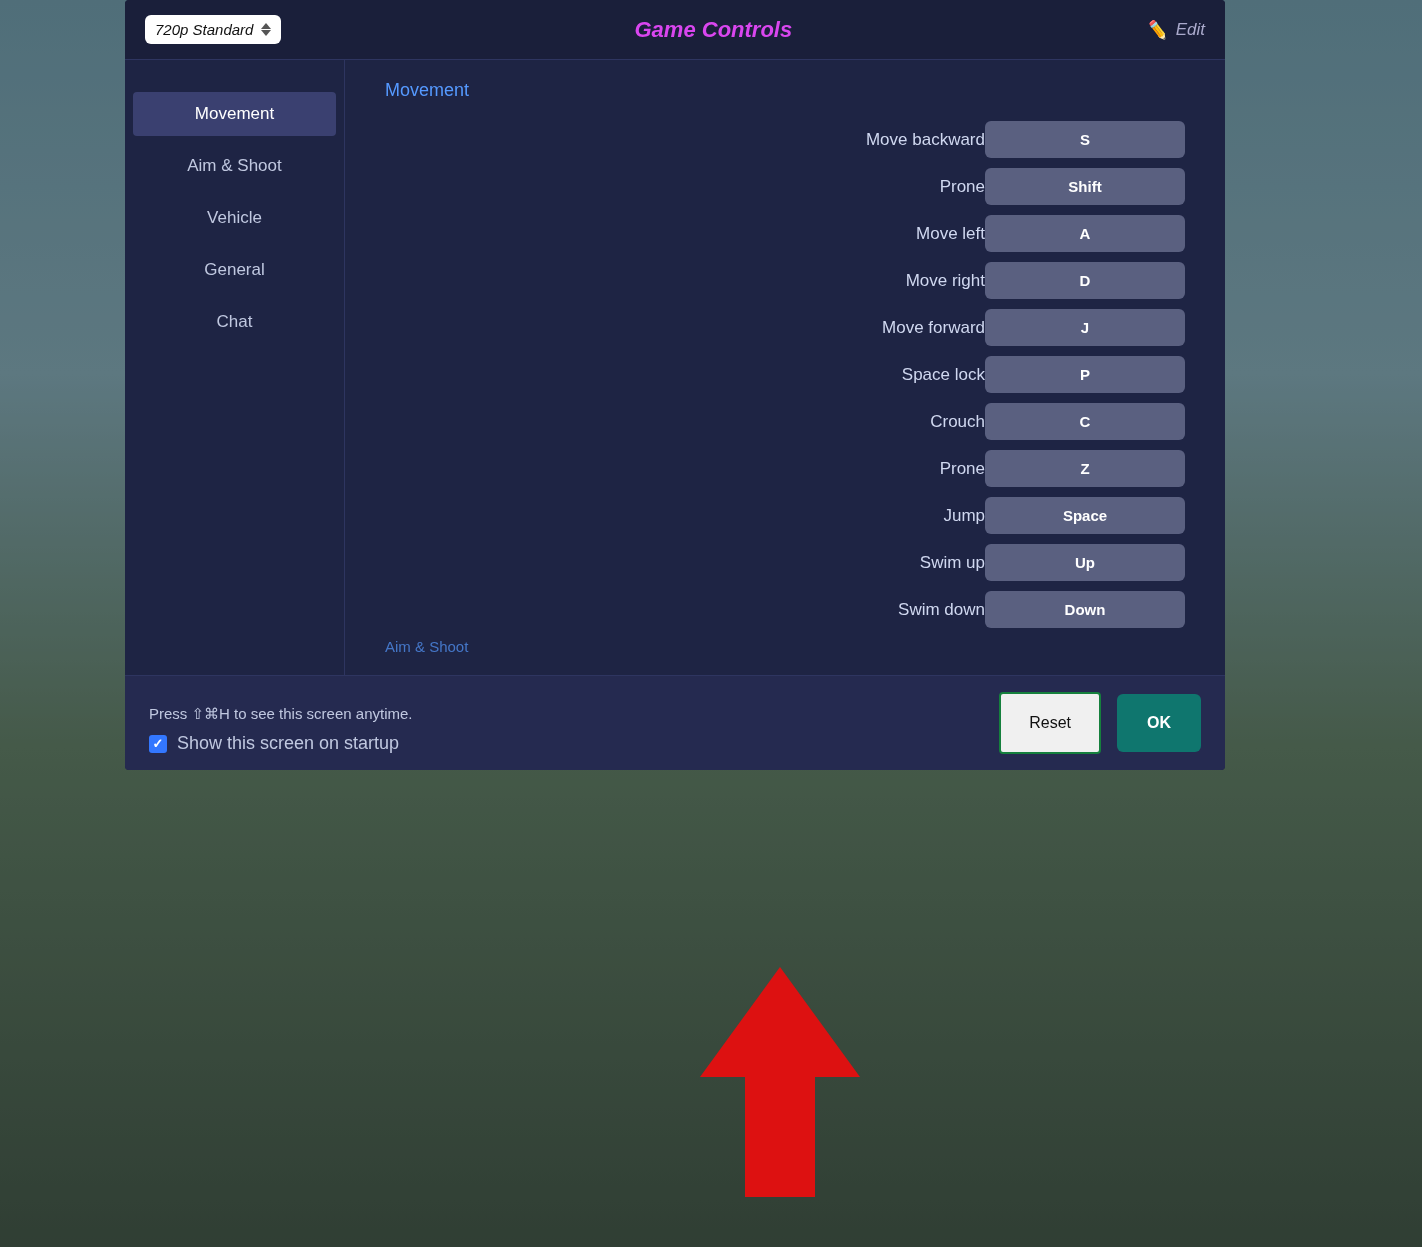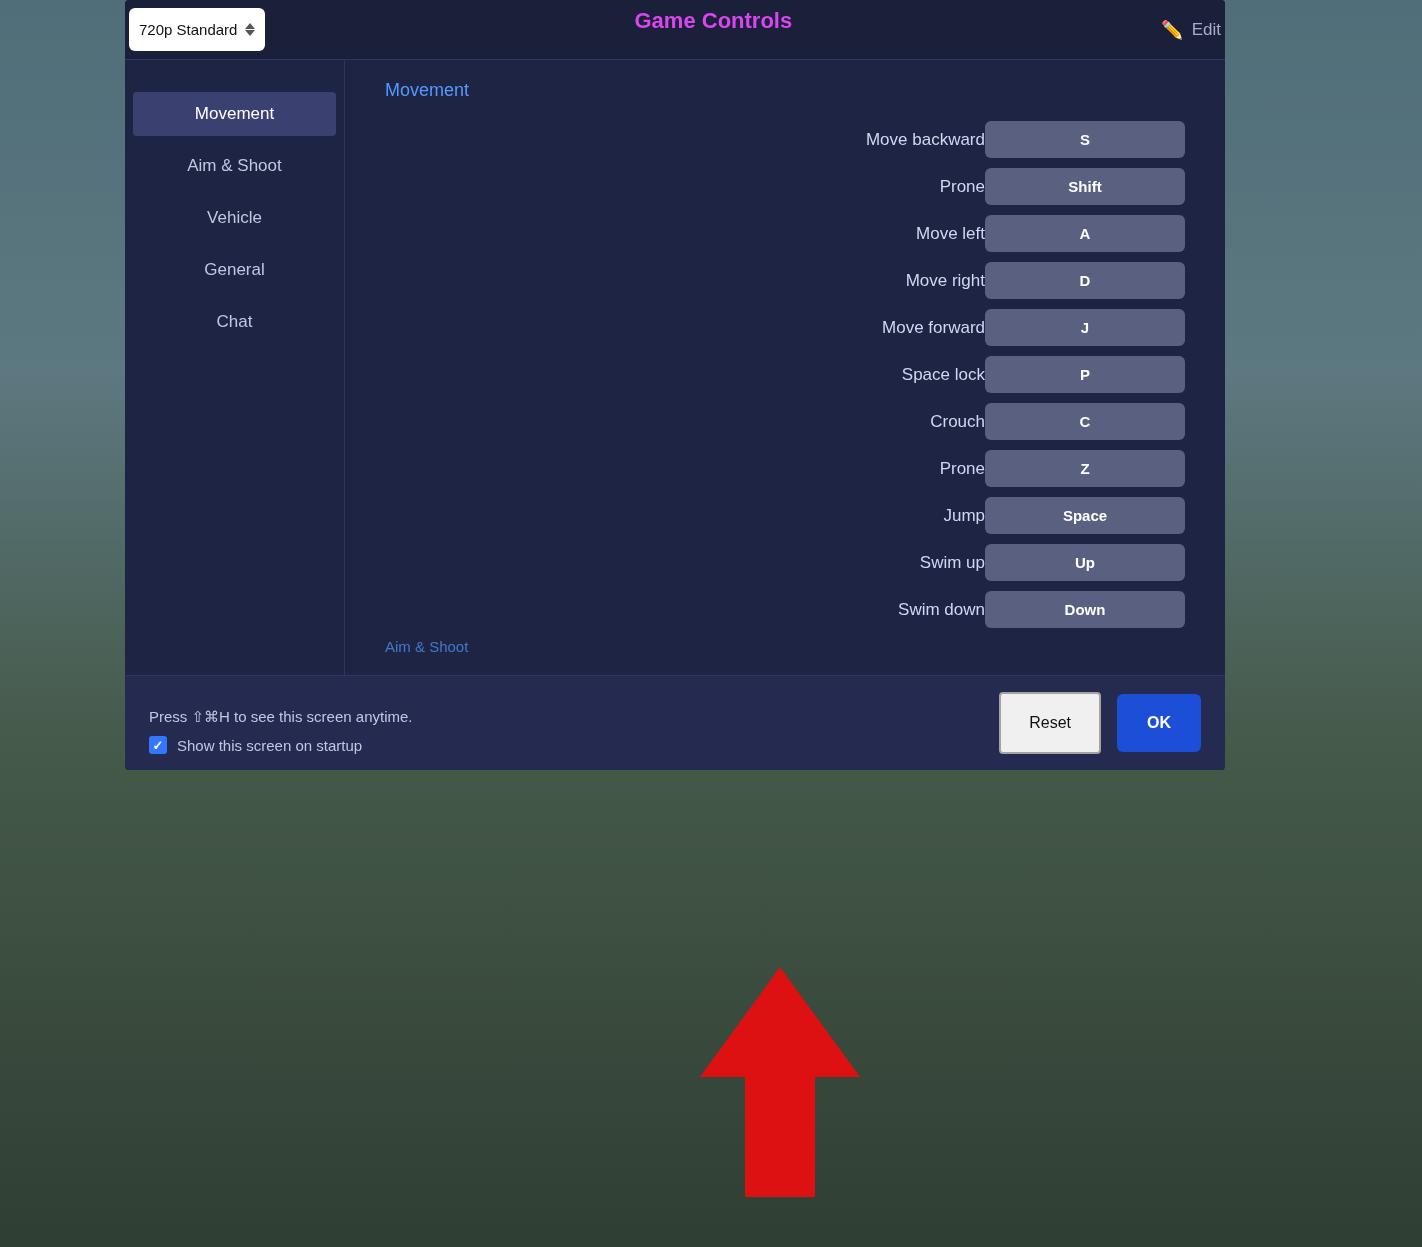--- a/index.html
+++ b/index.html
@@ -36,25 +36,27 @@
       border-radius: 4px;
       overflow: hidden;
       z-index: 10;
       display: flex;
       flex-direction: column;
     }
 
     
     .modal-header {
       display: flex;
+      align-items: center;
       justify-content: space-between;
-      padding: 8px 4px;
+      padding: 8px 20px;
       background: #1a1f3a;
       border-bottom: 1px solid #2e3560;
       min-height: 60px;
+      font-style: italic;
     }
 
     .resolution-select {
       display: flex;
       align-items: center;
       background: white;
       border-radius: 6px;
       padding: 6px 10px;
       gap: 8px;
       cursor: pointer;
@@ -234,43 +236,43 @@
     }
 
     .checkbox-blue::after {
       content: '✓';
       color: white;
       font-size: 13px;
       font-weight: 700;
     }
 
     .checkbox-label {
-      font-size: 15px;
+      font-size: 18px;
       color: #c0c8e0;
     }
 
     .footer-right {
       display: flex;
       align-items: center;
       gap: 16px;
     }
 
     .reset-btn {
       background: #f0f0f0;
-      border: 2px solid #a3a3a3;
+      border: 2px solid #15803d;
       border-radius: 4px;
       color: #111;
       font-size: 16px;
       font-weight: 500;
       padding: 20px 28px;
       cursor: pointer;
     }
 
     .ok-btn {
-      background: #1d4ed8;
+      background: #0f766e;
       border: none;
       border-radius: 6px;
       color: #ffffff;
       font-size: 16px;
       font-weight: 600;
       padding: 20px 30px;
       cursor: pointer;
     }
 
     

